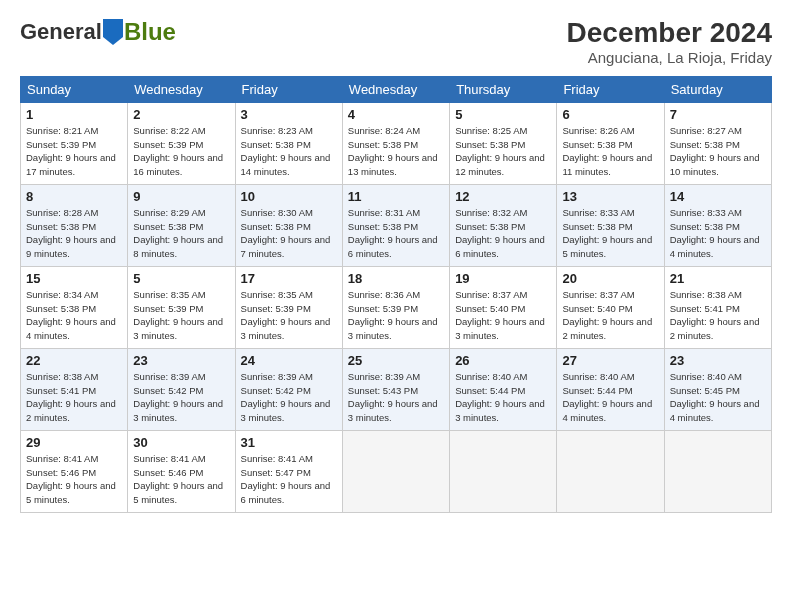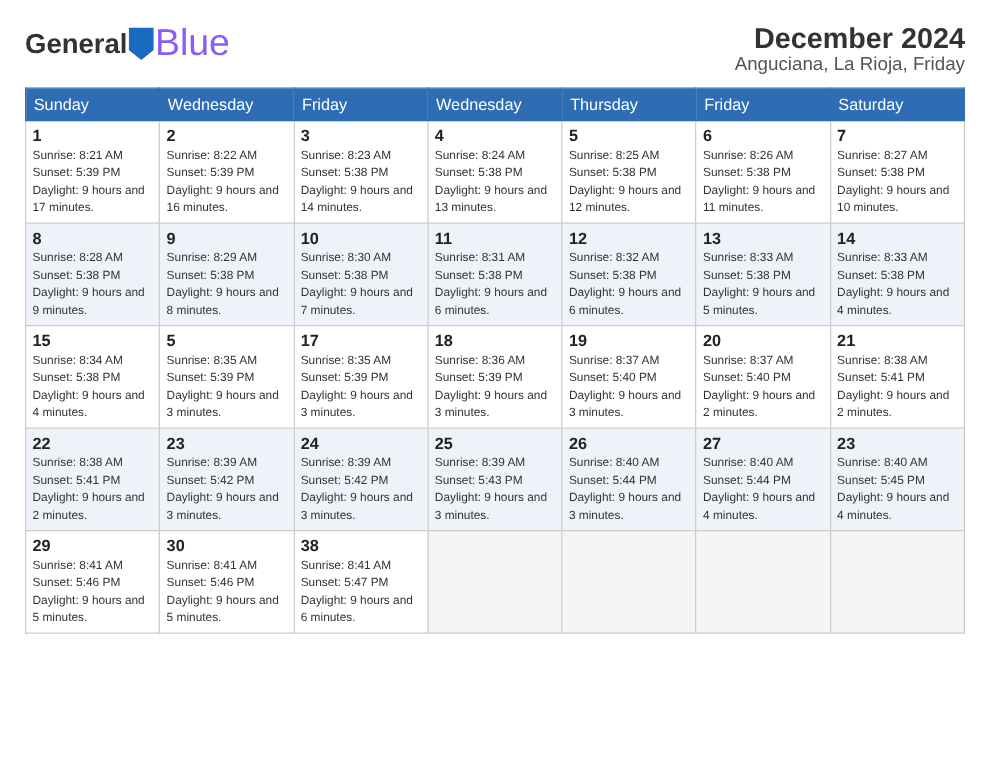--- a/index.html
+++ b/index.html
@@ -31,29 +31,29 @@
       display: flex;
       align-items: center;
       gap: 0;
     }
     .logo-general {
       font-size: 22px;
       font-weight: bold;
       color: #333;
     }
     .logo-blue {
-      font-size: 30px;
-      font-weight: normal;
-      color: #8b5cf6;
+      font-size: 24px;
+      font-weight: bold;
+      color: #4d7c0f;
     }
     .title-block {
       text-align: right;
     }
     .month-title {
-      font-size: 23px;
+      font-size: 28px;
       font-weight: bold;
       color: #333;
       line-height: 1.1;
     }
     .location {
       font-size: 15px;
       color: #555;
     }
     .calendar {
       width: 100%;
@@ -253,21 +253,21 @@
         <tr>
           <td>
             <span class="day-num">29</span>
             <div class="day-info">Sunrise: 8:41 AM<br>Sunset: 5:46 PM<br>Daylight: 9 hours and 5 minutes.</div>
           </td>
           <td>
             <span class="day-num">30</span>
             <div class="day-info">Sunrise: 8:41 AM<br>Sunset: 5:46 PM<br>Daylight: 9 hours and 5 minutes.</div>
           </td>
           <td>
-            <span class="day-num">38</span>
+            <span class="day-num">31</span>
             <div class="day-info">Sunrise: 8:41 AM<br>Sunset: 5:47 PM<br>Daylight: 9 hours and 6 minutes.</div>
           </td>
           <td class="empty"></td>
           <td class="empty"></td>
           <td class="empty"></td>
           <td class="empty"></td>
         </tr>
       </tbody>
   </table>
 </div>

